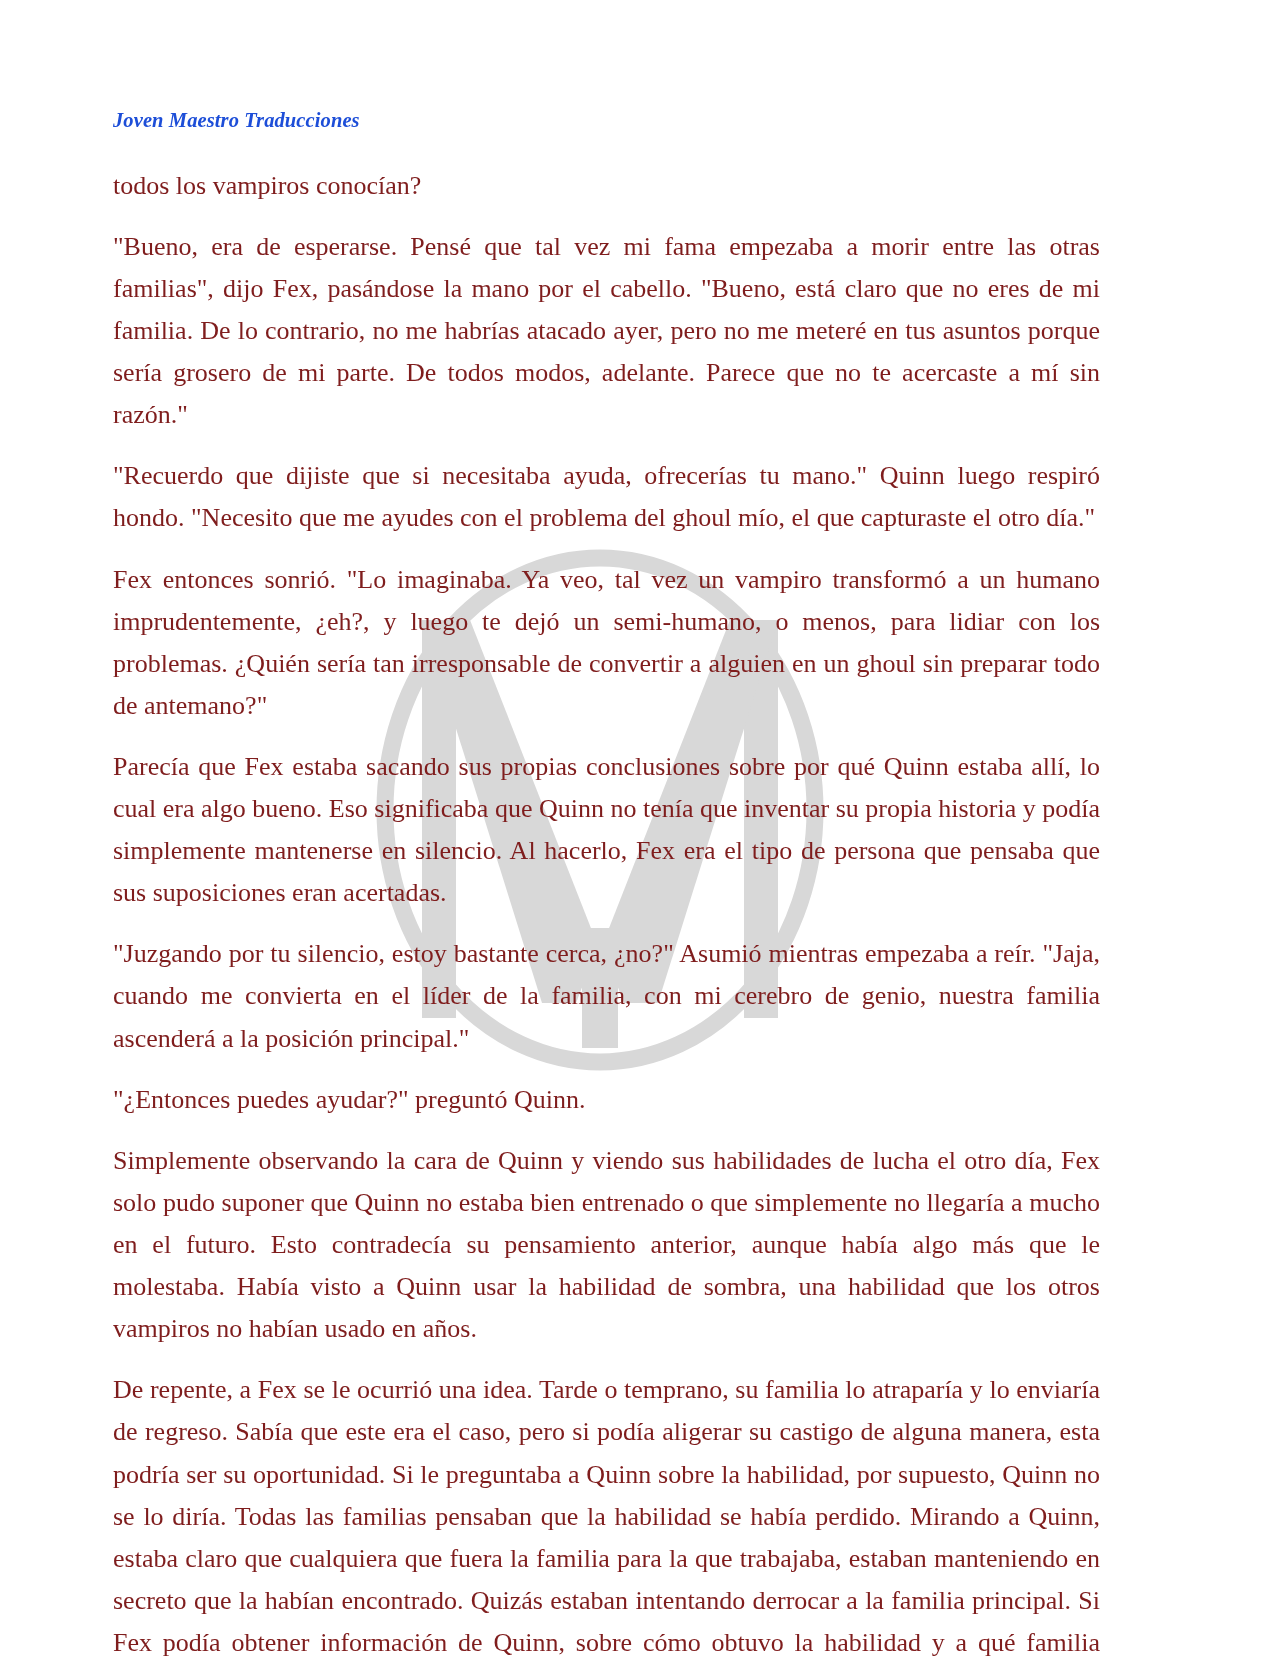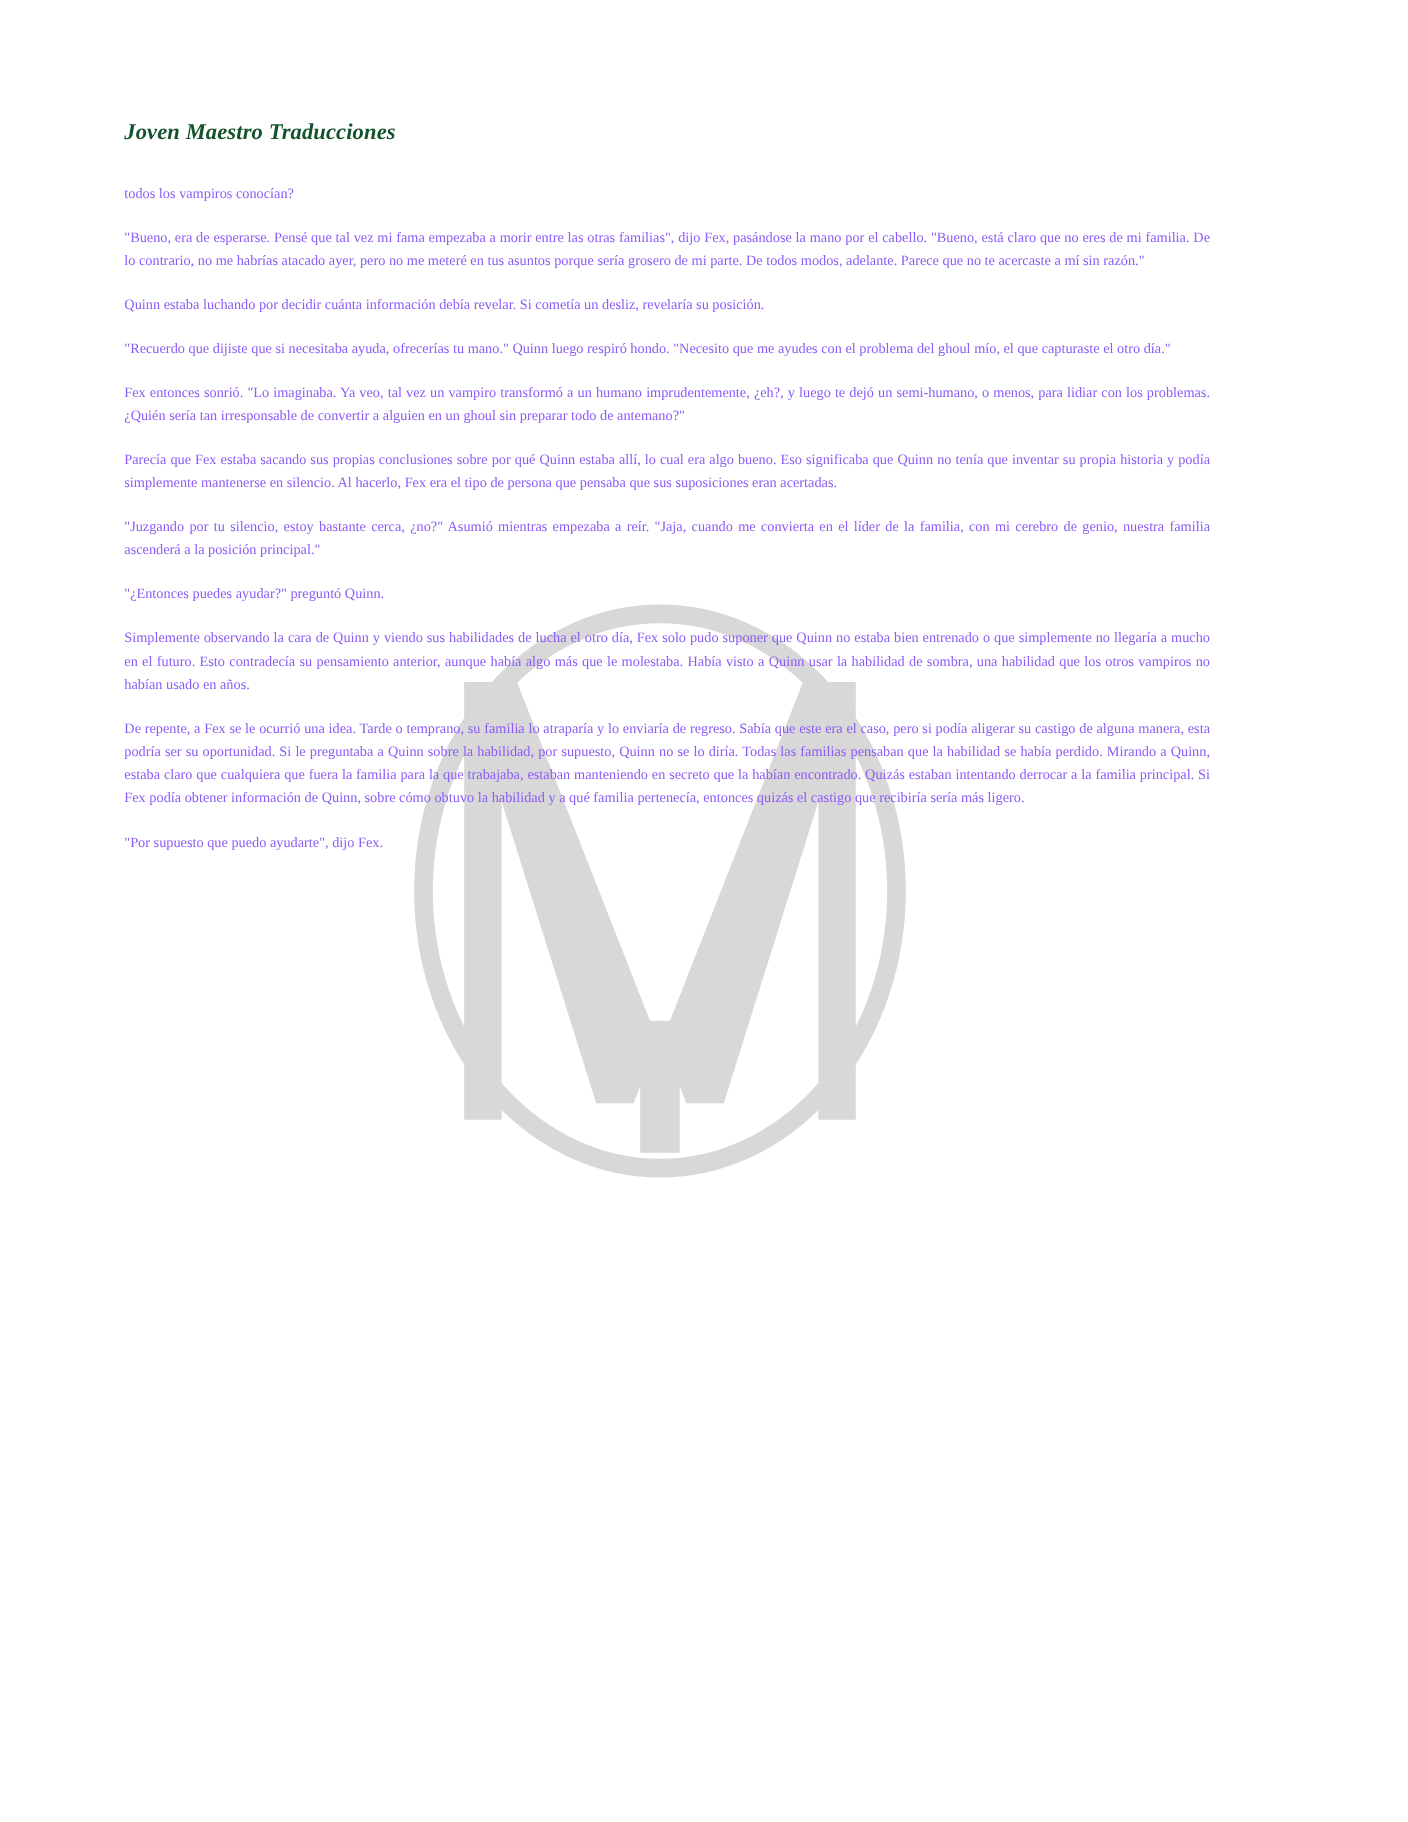--- a/index.html
+++ b/index.html
@@ -41,30 +41,30 @@
     width: 987px;
     z-index: 2;
   }
 
   .doc-header {
     font-family: "Liberation Serif", "DejaVu Serif", serif;
     font-weight: bold;
     font-style: italic;
     font-size: 20.5px;
     line-height: 1.25;
-    color: #14532d;
+    color: #1d4ed8;
     letter-spacing: 0.1px;
     margin: 0 0 31px 0;
   }
 
   .para {
     font-family: "Liberation Serif", "DejaVu Serif", serif;
-    font-size: 13px;
+    font-size: 26px;
     line-height: 1.62;
-    color: #8b5cf6;
+    color: #7f1d1d;
     text-align: justify;
     text-justify: inter-word;
     margin: 0 0 19px 0;
     -webkit-hyphens: none;
     hyphens: none;
   }
 
   .para:last-child {
     margin-bottom: 0;
   }
@@ -88,21 +88,20 @@
       </g>
     </svg>
   </div>
 
   <div class="content">
 
     <div class="doc-header">Joven Maestro Traducciones</div>
 
     <p class="para">todos los vampiros conocían?</p>
     <p class="para">"Bueno, era de esperarse. Pensé que tal vez mi fama empezaba a morir entre las otras familias", dijo Fex, pasándose la mano por el cabello. "Bueno, está claro que no eres de mi familia. De lo contrario, no me habrías atacado ayer, pero no me meteré en tus asuntos porque sería grosero de mi parte. De todos modos, adelante. Parece que no te acercaste a mí sin razón."</p>
-    <p class="para">Quinn estaba luchando por decidir cuánta información debía revelar. Si cometía un desliz, revelaría su posición.</p>
     <p class="para">"Recuerdo que dijiste que si necesitaba ayuda, ofrecerías tu mano." Quinn luego respiró hondo. "Necesito que me ayudes con el problema del ghoul mío, el que capturaste el otro día."</p>
     <p class="para">Fex entonces sonrió. "Lo imaginaba. Ya veo, tal vez un vampiro transformó a un humano imprudentemente, ¿eh?, y luego te dejó un semi-humano, o menos, para lidiar con los problemas. ¿Quién sería tan irresponsable de convertir a alguien en un ghoul sin preparar todo de antemano?"</p>
     <p class="para">Parecía que Fex estaba sacando sus propias conclusiones sobre por qué Quinn estaba allí, lo cual era algo bueno. Eso significaba que Quinn no tenía que inventar su propia historia y podía simplemente mantenerse en silencio. Al hacerlo, Fex era el tipo de persona que pensaba que sus suposiciones eran acertadas.</p>
     <p class="para">"Juzgando por tu silencio, estoy bastante cerca, ¿no?" Asumió mientras empezaba a reír. "Jaja, cuando me convierta en el líder de la familia, con mi cerebro de genio, nuestra familia ascenderá a la posición principal."</p>
     <p class="para">"¿Entonces puedes ayudar?" preguntó Quinn.</p>
     <p class="para">Simplemente observando la cara de Quinn y viendo sus habilidades de lucha el otro día, Fex solo pudo suponer que Quinn no estaba bien entrenado o que simplemente no llegaría a mucho en el futuro. Esto contradecía su pensamiento anterior, aunque había algo más que le molestaba. Había visto a Quinn usar la habilidad de sombra, una habilidad que los otros vampiros no habían usado en años.</p>
     <p class="para">De repente, a Fex se le ocurrió una idea. Tarde o temprano, su familia lo atraparía y lo enviaría de regreso. Sabía que este era el caso, pero si podía aligerar su castigo de alguna manera, esta podría ser su oportunidad. Si le preguntaba a Quinn sobre la habilidad, por supuesto, Quinn no se lo diría. Todas las familias pensaban que la habilidad se había perdido. Mirando a Quinn, estaba claro que cualquiera que fuera la familia para la que trabajaba, estaban manteniendo en secreto que la habían encontrado. Quizás estaban intentando derrocar a la familia principal. Si Fex podía obtener información de Quinn, sobre cómo obtuvo la habilidad y a qué familia pertenecía, entonces quizás el castigo que recibiría sería más ligero.</p>
     <p class="para">"Por supuesto que puedo ayudarte", dijo Fex.</p>
 
   </div>

